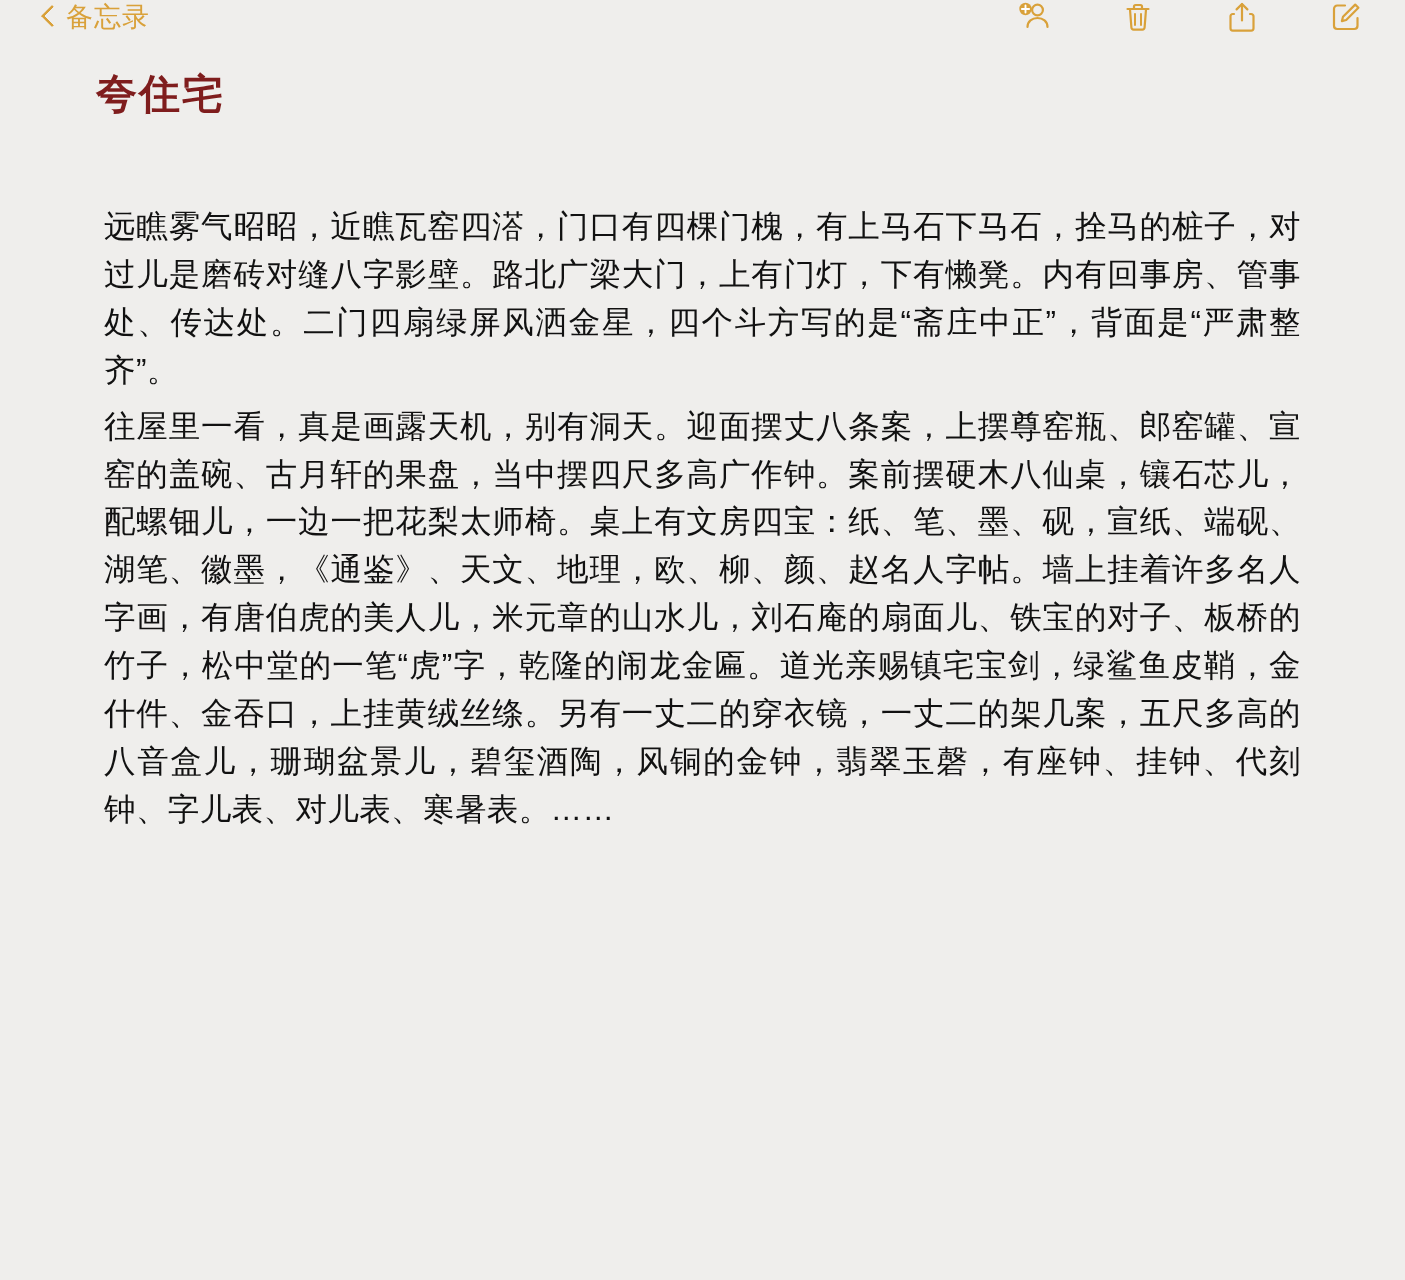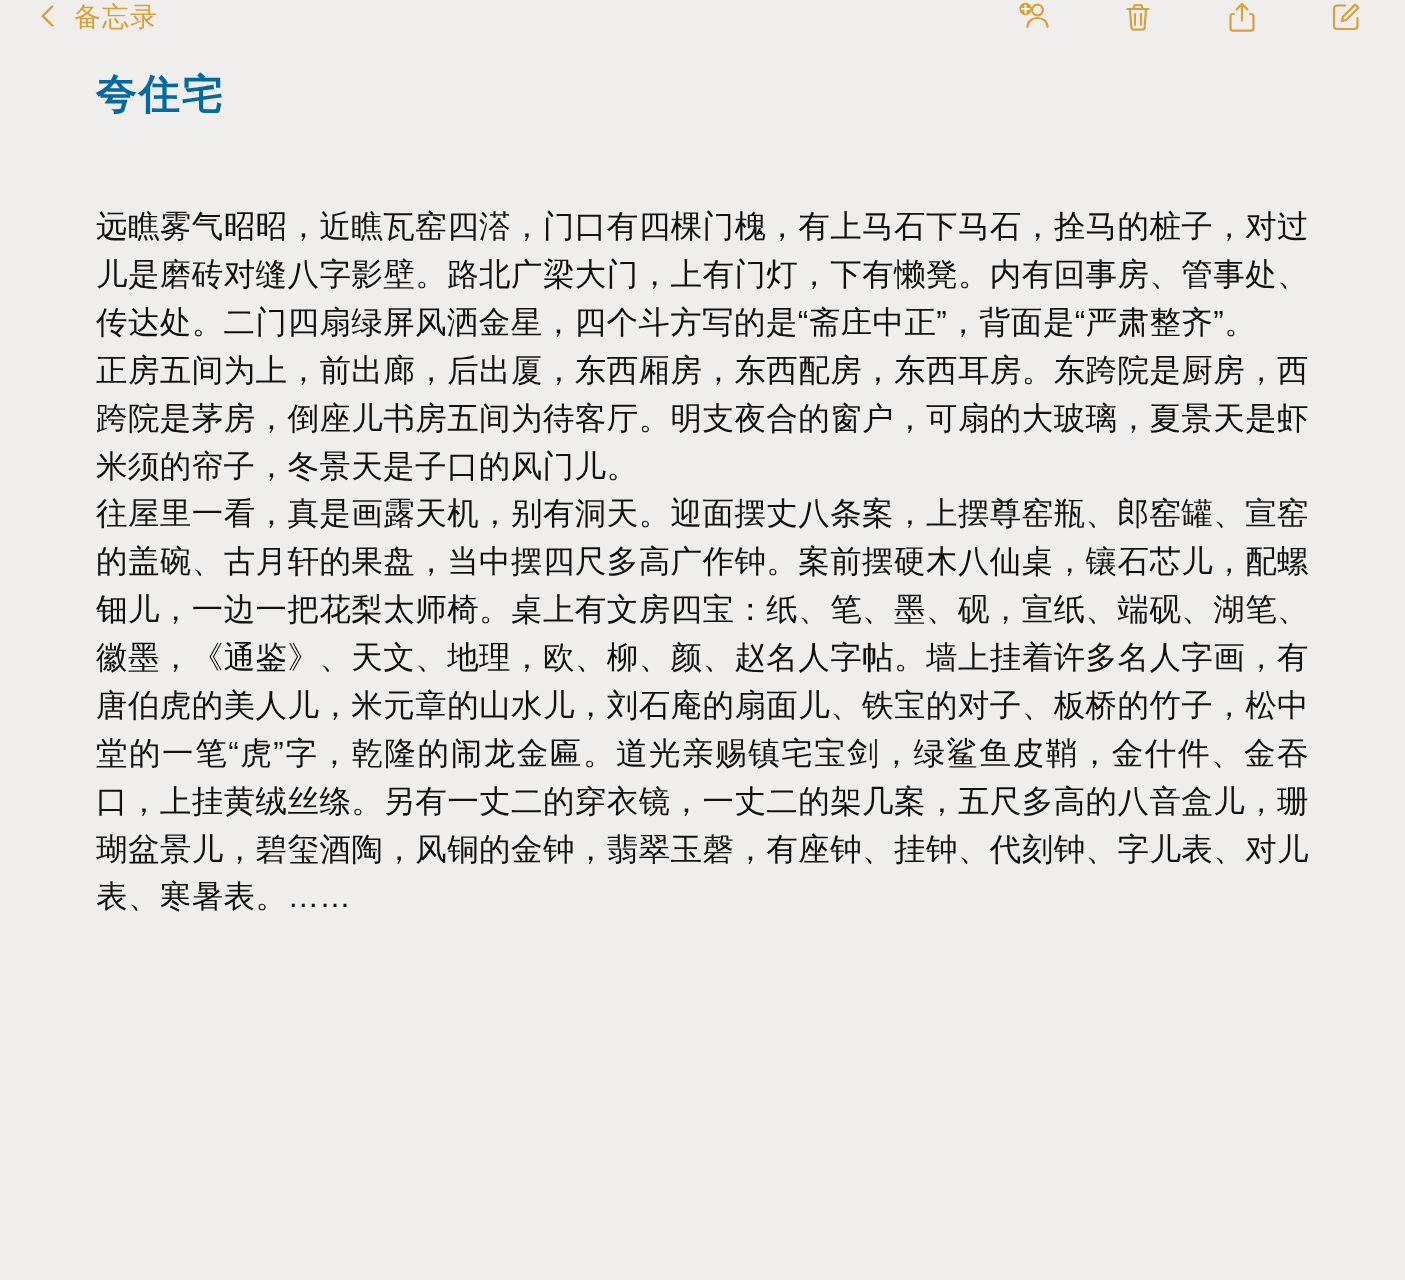--- a/index.html
+++ b/index.html
@@ -27,21 +27,21 @@
     position: relative;
     height: 34px;
     display: flex;
     align-items: center;
     padding: 0 34px 0 40px;
     box-sizing: border-box;
   }
   .nav-left {
     display: flex;
     align-items: flex-start;
-    gap: 18px;
+    gap: 10px;
     cursor: pointer;
   }
   .back-chevron {
     width: 16px;
     height: 26px;
     position: relative;
     flex: none;
   }
   .back-chevron::before {
     content: "";
@@ -80,26 +80,26 @@
 
   
   .note {
     padding: 36px 96px 40px 96px;
     box-sizing: border-box;
   }
   .note-title {
     font-size: 41px;
     font-weight: bold;
     letter-spacing: 2px;
-    color: #0369a1;
+    color: #7f1d1d;
     margin: 0 0 84px 0;
     line-height: 1.2;
   }
   .note-body p {
-    margin: 0;
+    margin: 8px;
     font-size: 31.5px;
     line-height: 1.52;
     letter-spacing: 0.4px;
     color: #111;
     text-align: justify;
     text-justify: inter-ideograph;
   }
 </style>
 </head>
 <body>
@@ -148,18 +148,17 @@
         </svg>
       </span>
 
     </div>
   </div>
 
   <div class="note">
     <h1 class="note-title">夸住宅</h1>
     <div class="note-body">
       <p>远瞧雾气昭昭，近瞧瓦窑四溚，门口有四棵门槐，有上马石下马石，拴马的桩子，对过儿是磨砖对缝八字影壁。路北广梁大门，上有门灯，下有懒凳。内有回事房、管事处、传达处。二门四扇绿屏风洒金星，四个斗方写的是“斋庄中正”，背面是“严肃整齐”。</p>
-      <p>正房五间为上，前出廊，后出厦，东西厢房，东西配房，东西耳房。东跨院是厨房，西跨院是茅房，倒座儿书房五间为待客厅。明支夜合的窗户，可扇的大玻璃，夏景天是虾米须的帘子，冬景天是子口的风门儿。</p>
       <p>往屋里一看，真是画露天机，别有洞天。迎面摆丈八条案，上摆尊窑瓶、郎窑罐、宣窑的盖碗、古月轩的果盘，当中摆四尺多高广作钟。案前摆硬木八仙桌，镶石芯儿，配螺钿儿，一边一把花梨太师椅。桌上有文房四宝：纸、笔、墨、砚，宣纸、端砚、湖笔、徽墨，《通鉴》、天文、地理，欧、柳、颜、赵名人字帖。墙上挂着许多名人字画，有唐伯虎的美人儿，米元章的山水儿，刘石庵的扇面儿、铁宝的对子、板桥的竹子，松中堂的一笔“虎”字，乾隆的闹龙金匾。道光亲赐镇宅宝剑，绿鲨鱼皮鞘，金什件、金吞口，上挂黄绒丝绦。另有一丈二的穿衣镜，一丈二的架几案，五尺多高的八音盒儿，珊瑚盆景儿，碧玺酒陶，风铜的金钟，翡翠玉磬，有座钟、挂钟、代刻钟、字儿表、对儿表、寒暑表。……</p>
     </div>
   </div>
 
 </div>
 
 </body></html>

